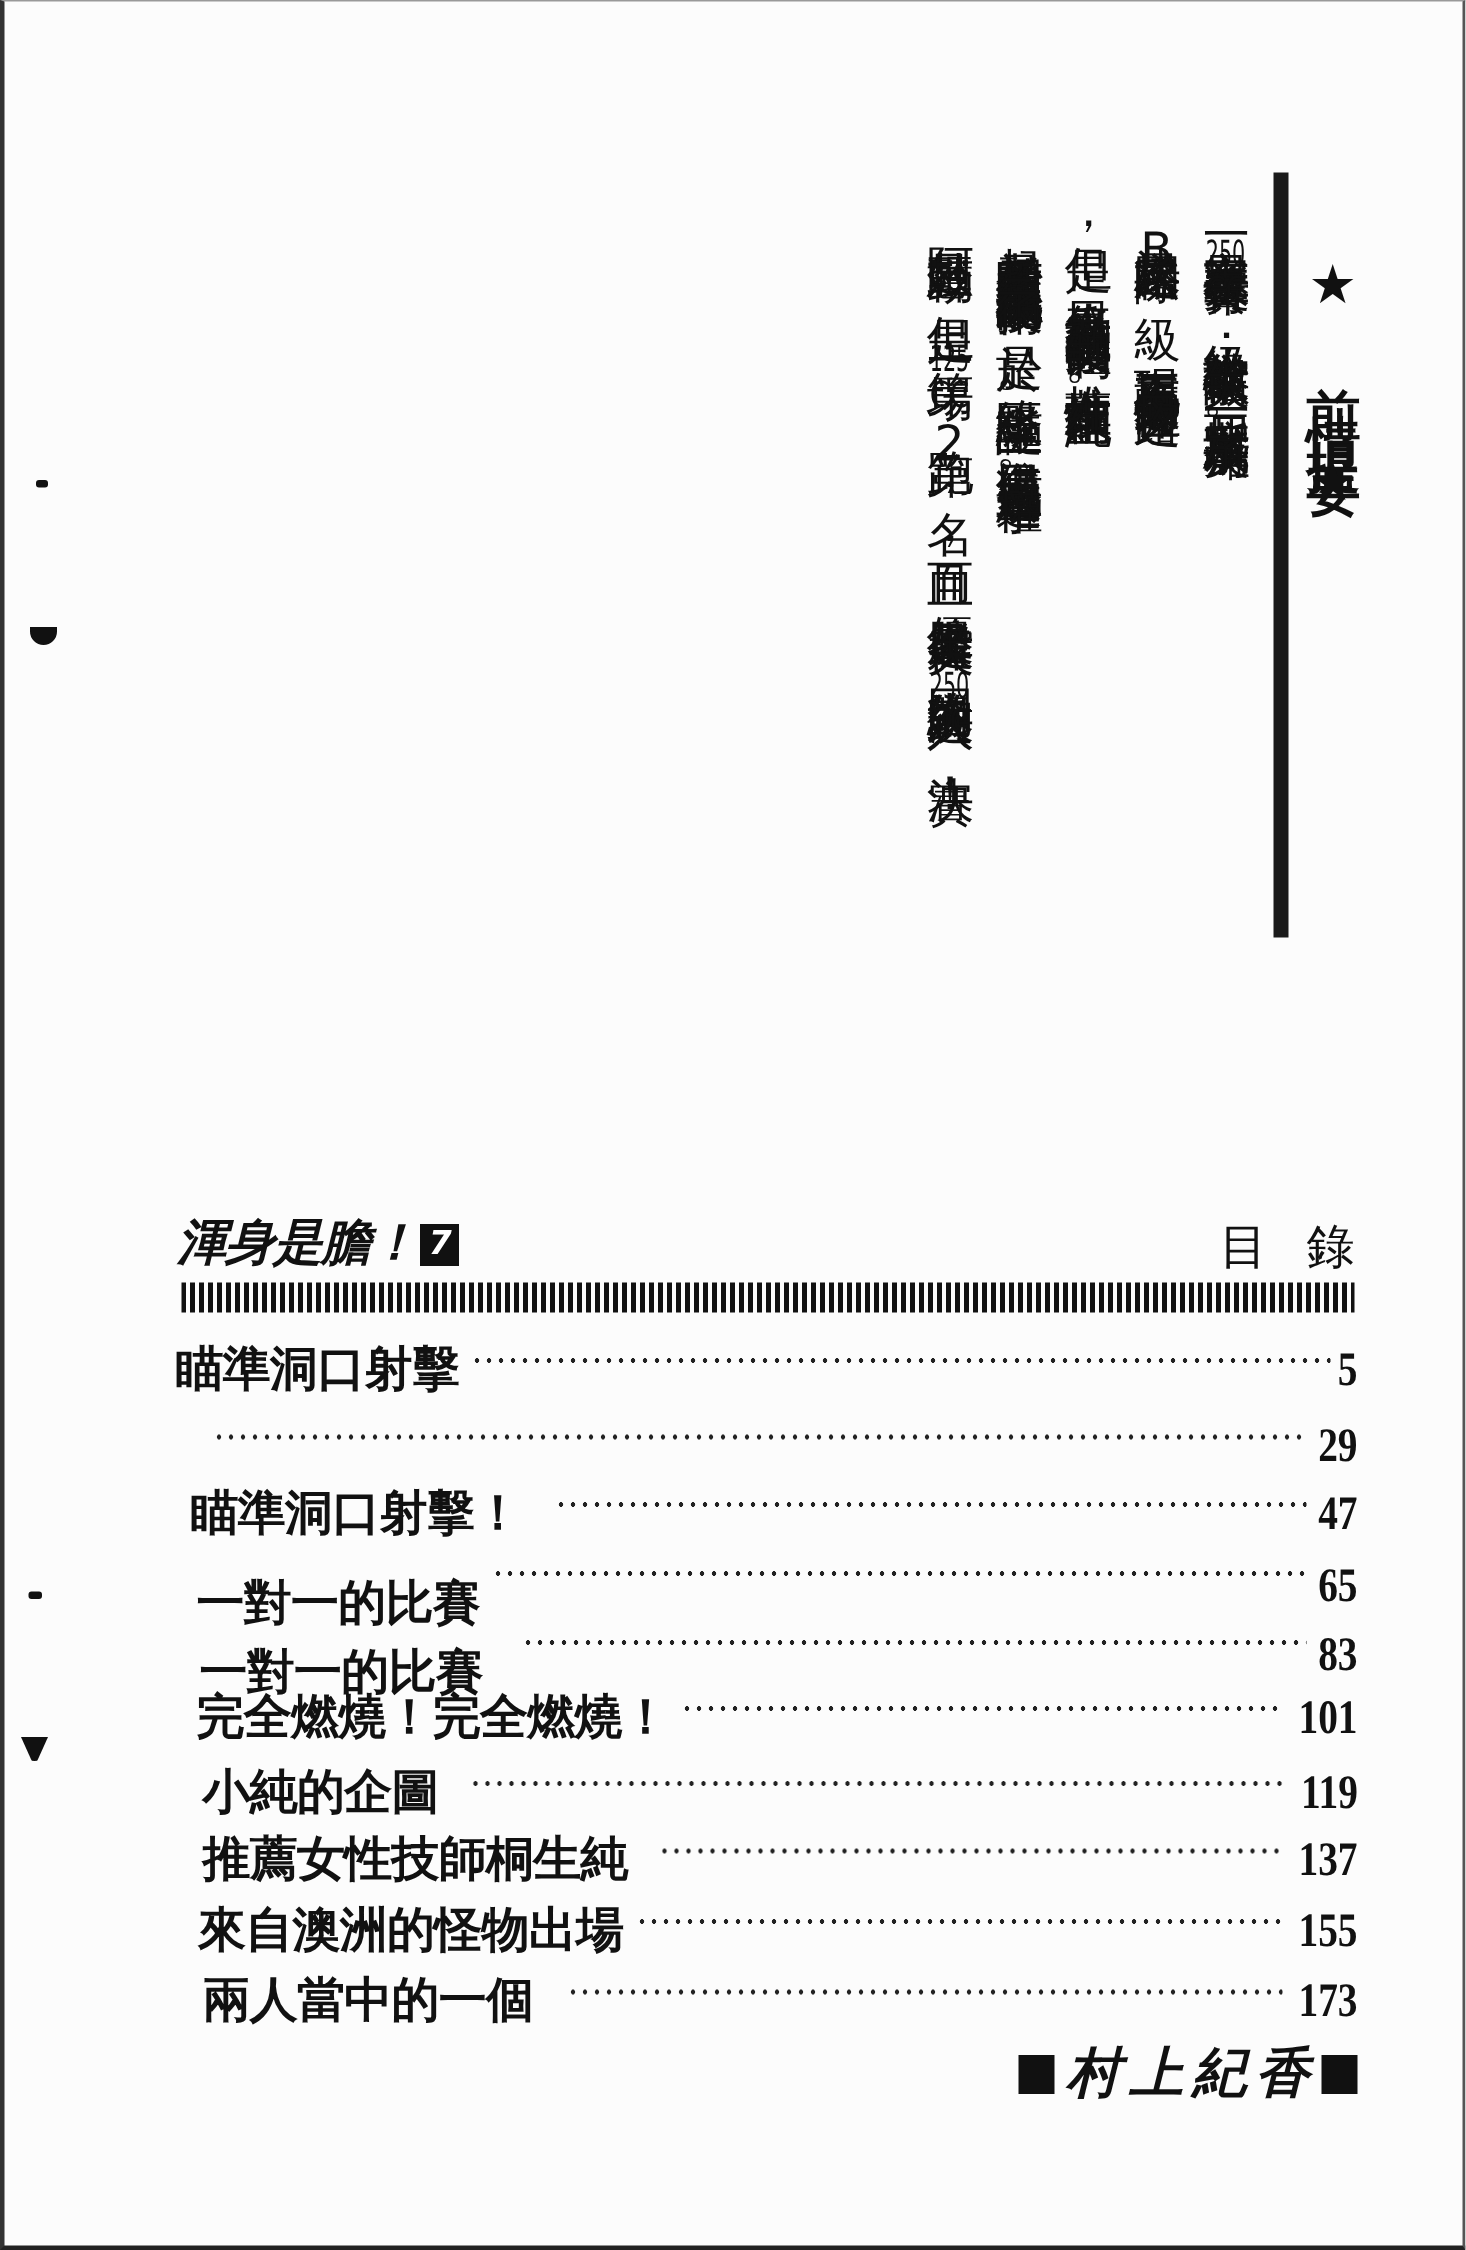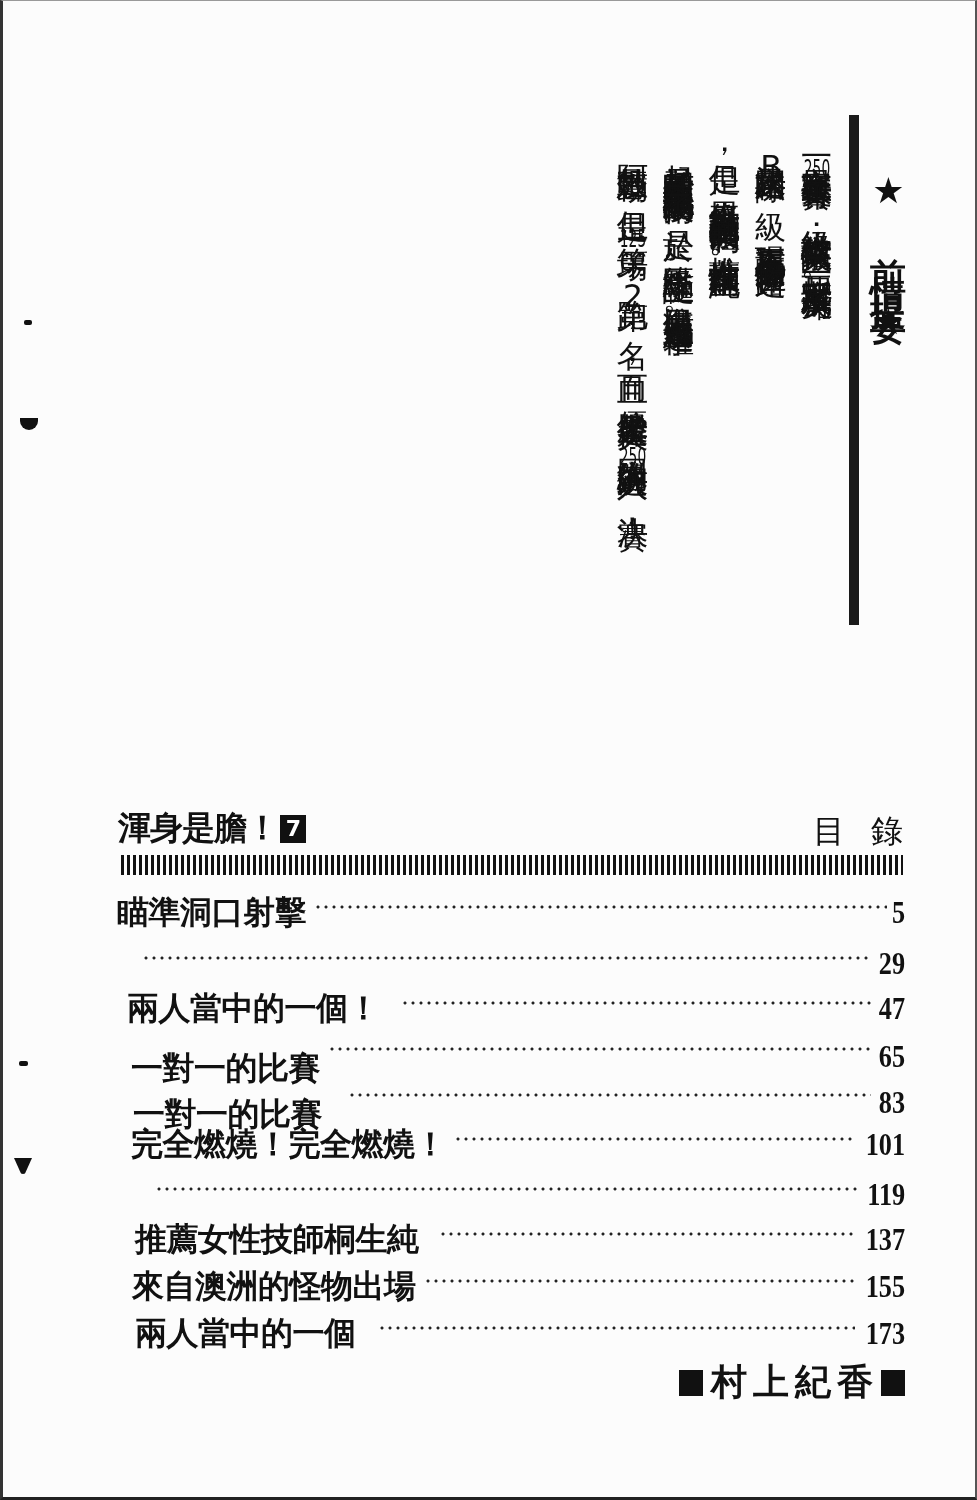--- a/index.html
+++ b/index.html
@@ -34,21 +34,21 @@
   }
   .synopsis-body p { margin: 0; }
   .synopsis-body .tcy { text-combine-upright: all; font-size: 24px; }
 
   
   .toc-header {
     position: absolute; left: 118px; top: 806px; width: 785px; height: 44px;
   }
   .book-title {
     position: absolute; left: 0; top: 0;
-    font-weight: bold; font-size: 33px; letter-spacing: -1px;
+    font-weight: bold; font-size: 33px; letter-spacing: -1px; font-style: italic;
   }
   .vol-badge {
     display: inline-block; vertical-align: 3px; margin-left: 2px;
     width: 26px; height: 28px; background: #111; color: #fff;
     font-size: 22px; font-weight: bold; text-align: center; line-height: 28px;
   }
   .toc-label {
     position: absolute; right: 0; top: 4px;
     font-size: 32px; letter-spacing: 26px; margin-right: -26px; text-align: center;
   }
@@ -69,21 +69,21 @@
     flex: 1; margin: 0 2px 10px 8px; height: 6px;
     background: radial-gradient(circle, #222 1.4px, transparent 1.7px) 0 0 / 8px 6px repeat-x;
   }
   .toc-page {
     font-family: "Liberation Serif", "DejaVu Serif", serif; font-weight: bold;
     font-size: 32px; line-height: 44px; transform: scaleX(0.82); transform-origin: right;
   }
   .author {
     position: absolute; right: 72px; top: 1358px;
     font-weight: bold; font-size: 36px; letter-spacing: 6px;
-    display: flex; align-items: center;
+    display: flex; align-items: center; font-style: italic;
   }
   .author .sq { display: inline-block; width: 24px; height: 26px; background: #111; }
   .author .name { margin: 0 2px 0 8px; }
   
   .mark { position: absolute; background: #111; }
 </style>
 </head>
 <body>
 
 <div class="page-frame"></div>
@@ -110,40 +110,41 @@
   <div class="toc-row" style="top:890px;left:117px">
     <span class="toc-title">瞄準洞口射擊</span>
     <span class="toc-dots"></span>
     <span class="toc-page">5</span>
   </div>
   <div class="toc-row" style="top:941px;left:122px">
     <span class="toc-dots" style="margin-left:20px"></span>
     <span class="toc-page">29</span>
   </div>
   <div class="toc-row" style="top:986px;left:127px">
-    <span class="toc-title">兩人當中的一個！</span>
+    <span class="toc-title">瞄準洞口射擊！</span>
     <span class="toc-dots" style="margin-left:22px"></span>
     <span class="toc-page">47</span>
   </div>
   <div class="toc-row" style="top:1034px;left:131px">
     <span class="toc-title" style="position:relative;top:12px">一對一的比賽</span>
     <span class="toc-dots" style="margin-bottom:14px"></span>
     <span class="toc-page">65</span>
   </div>
   <div class="toc-row" style="top:1080px;left:133px">
     <span class="toc-title" style="position:relative;top:12px">一對一的比賽</span>
     <span class="toc-dots" style="margin-left:26px;margin-bottom:14px"></span>
     <span class="toc-page">83</span>
   </div>
   <div class="toc-row" style="top:1122px;left:131px">
     <span class="toc-title">完全燃燒！完全燃燒！</span>
     <span class="toc-dots"></span>
     <span class="toc-page">101</span>
   </div>
   <div class="toc-row" style="top:1172px;left:135px">
+    <span class="toc-title">小純的企圖</span>
     <span class="toc-dots" style="margin-left:20px"></span>
     <span class="toc-page">119</span>
   </div>
   <div class="toc-row" style="top:1217px;left:135px">
     <span class="toc-title">推薦女性技師桐生純</span>
     <span class="toc-dots" style="margin-left:20px"></span>
     <span class="toc-page">137</span>
   </div>
   <div class="toc-row" style="top:1264px;left:132px">
     <span class="toc-title">來自澳洲的怪物出場</span>

